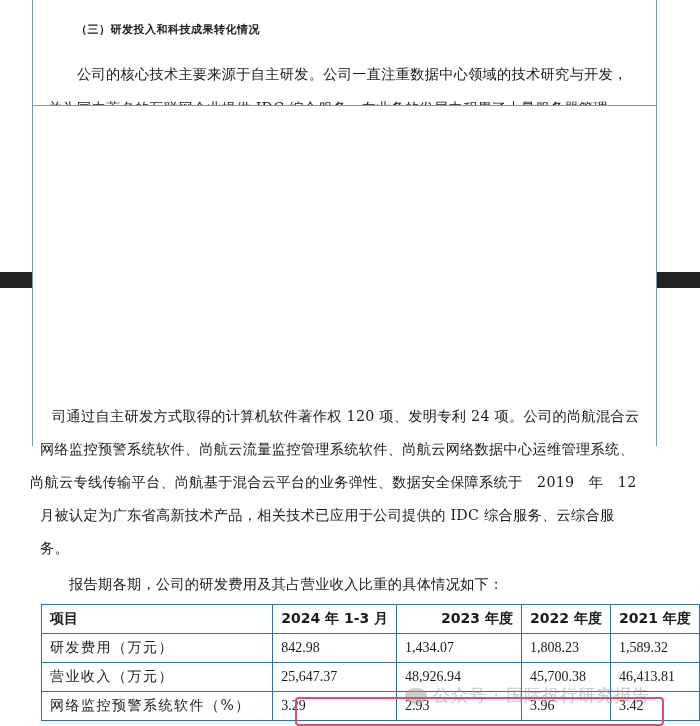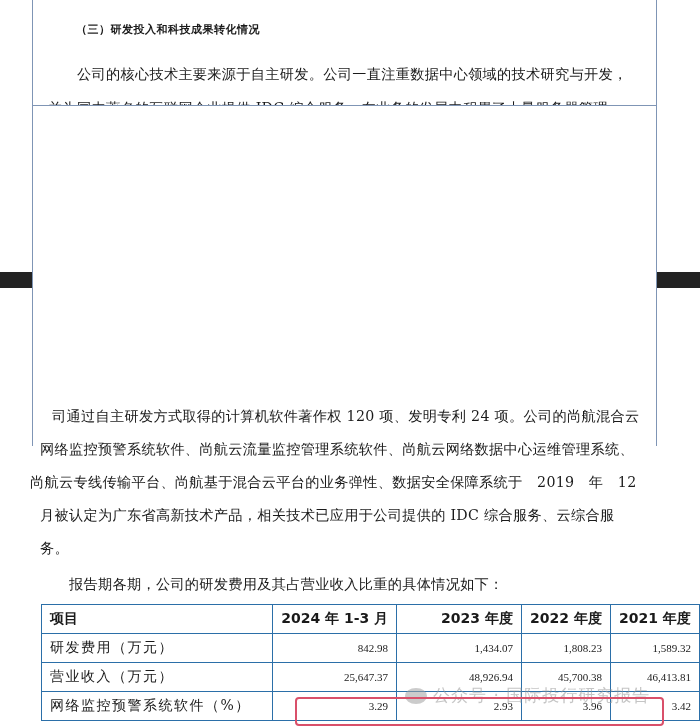--- a/index.html
+++ b/index.html
@@ -13,21 +13,21 @@
   .para { position:absolute; font-size:14.2px; line-height:36px; white-space:nowrap; letter-spacing:0.3px; }
   .pagenum { position:absolute; left:0; width:700px; top:186px; text-align:center; font-size:12.5px; }
   .sep { position:absolute; left:0; top:272px; width:700px; height:16px; background:#232323; }
   .page2 { position:absolute; left:0; top:288px; width:700px; height:438px; background:#ffffff; }
   .box2 { position:absolute; left:32px; top:105px; width:623px; height:340px;
           border:1.5px solid #7f95b5; border-bottom:none; background:#fff; }
   table.rd { position:absolute; left:41px; top:604px; border-collapse:collapse;
              font-size:14px; }
   table.rd td, table.rd th { border:1.5px solid #2b6fa8; height:28px; padding:0 8px; white-space:nowrap; }
   table.rd th { font-weight:bold; font-family:"DejaVu Sans","Liberation Sans",sans-serif; font-size:14px; text-align:left; }
-  table.rd td.num { text-align:right; font-family:"Liberation Serif",serif; font-size:11px; }
+  table.rd td.num { text-align:left; font-family:"Liberation Serif",serif; font-size:14px; }
   table.rd td.lbl { text-align:left; letter-spacing:1.5px; }
   .hl { position:absolute; left:295px; top:697px; width:365px; height:25px;
         border:2px solid #d9506a; border-radius:4px; pointer-events:none; }
   .wm { position:absolute; left:405px; top:684px; font-size:17px; color:rgba(150,150,150,0.55);
         font-family:"DejaVu Sans","Liberation Sans",sans-serif; white-space:nowrap; pointer-events:none; letter-spacing:1px; }
   .wm .dot { display:inline-block; width:22px; height:16px; border-radius:50%; background:rgba(160,160,160,0.55); vertical-align:middle; margin-right:6px; }
 </style>
 </head>
 <body>
 

